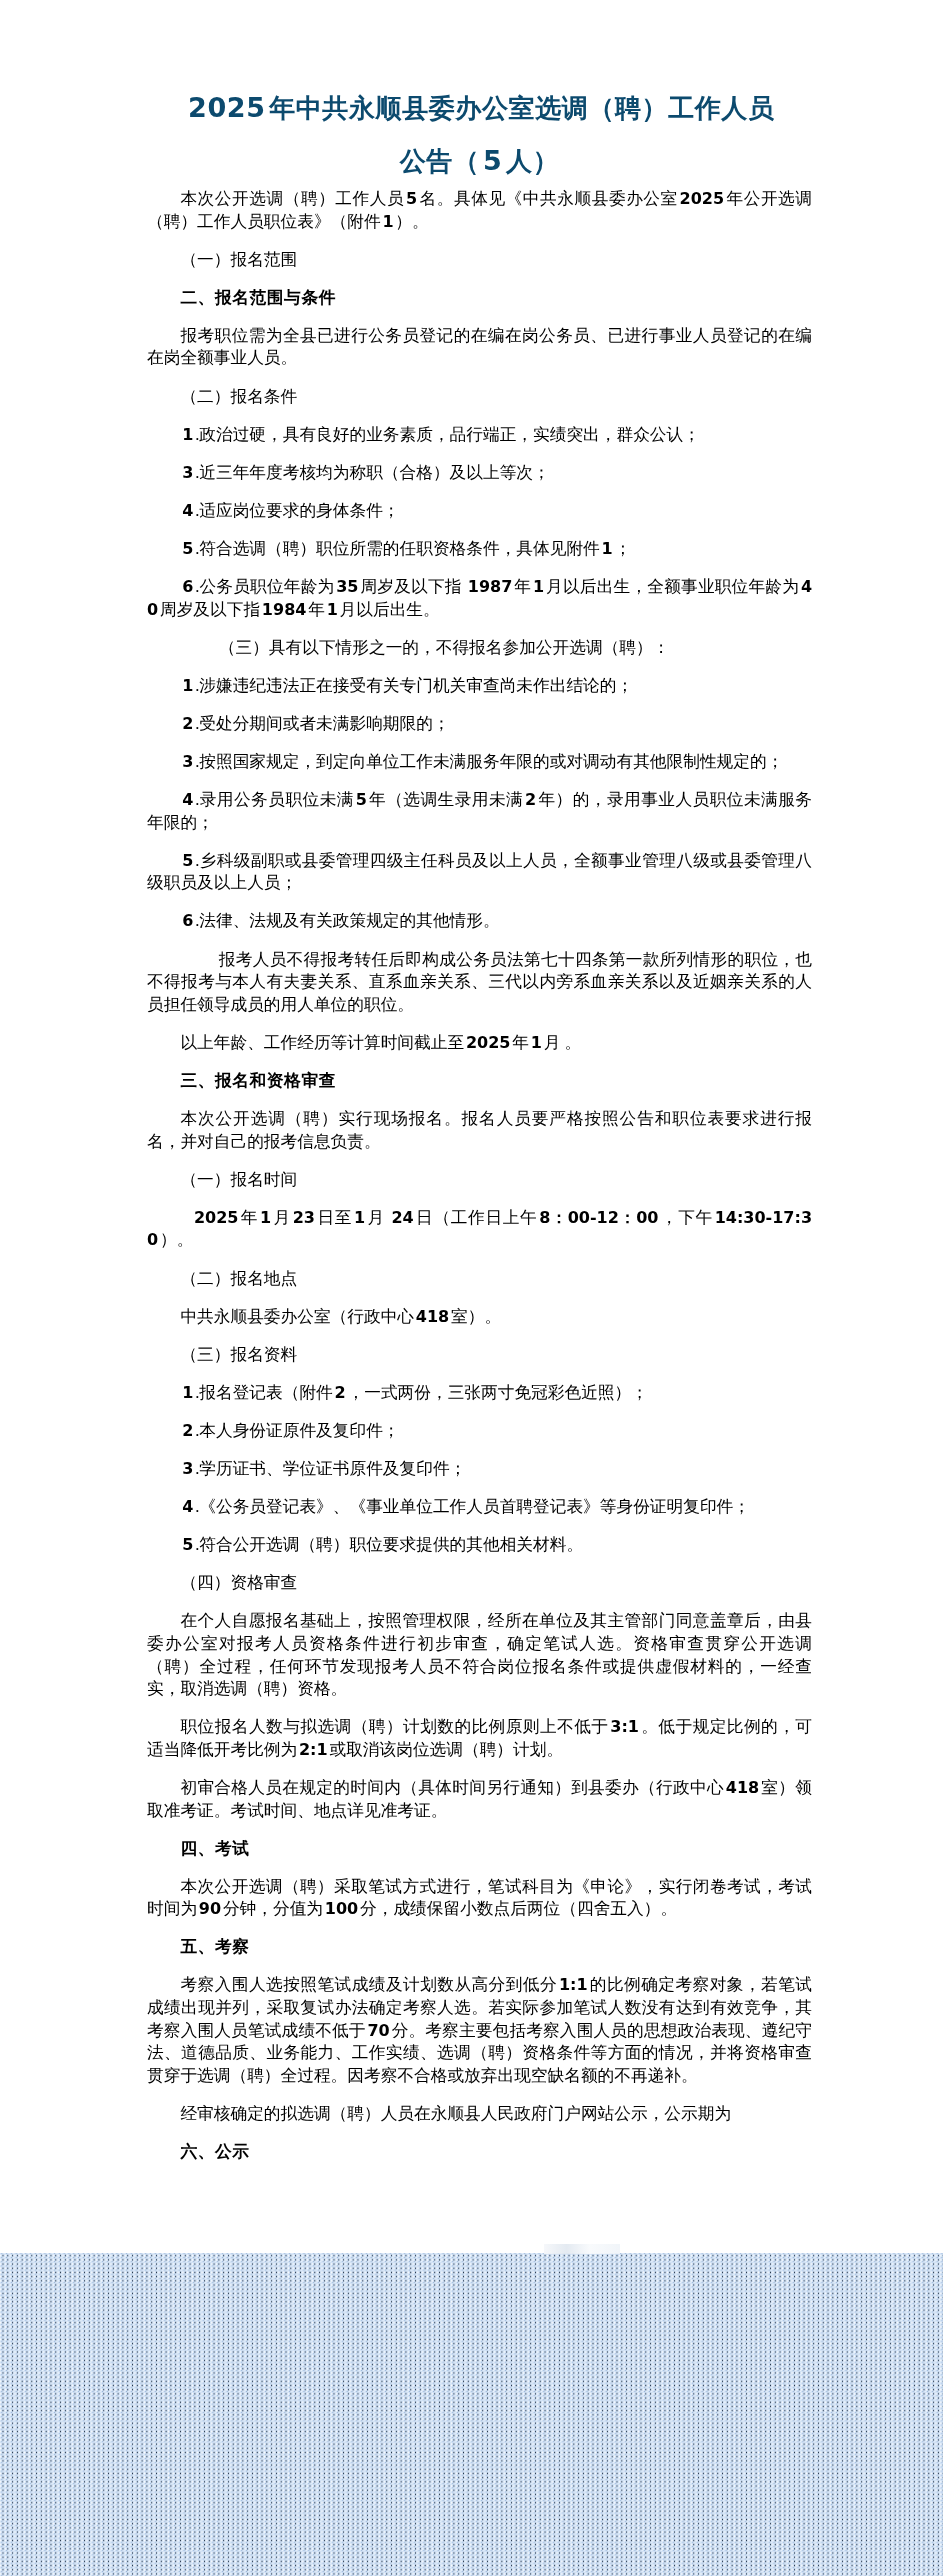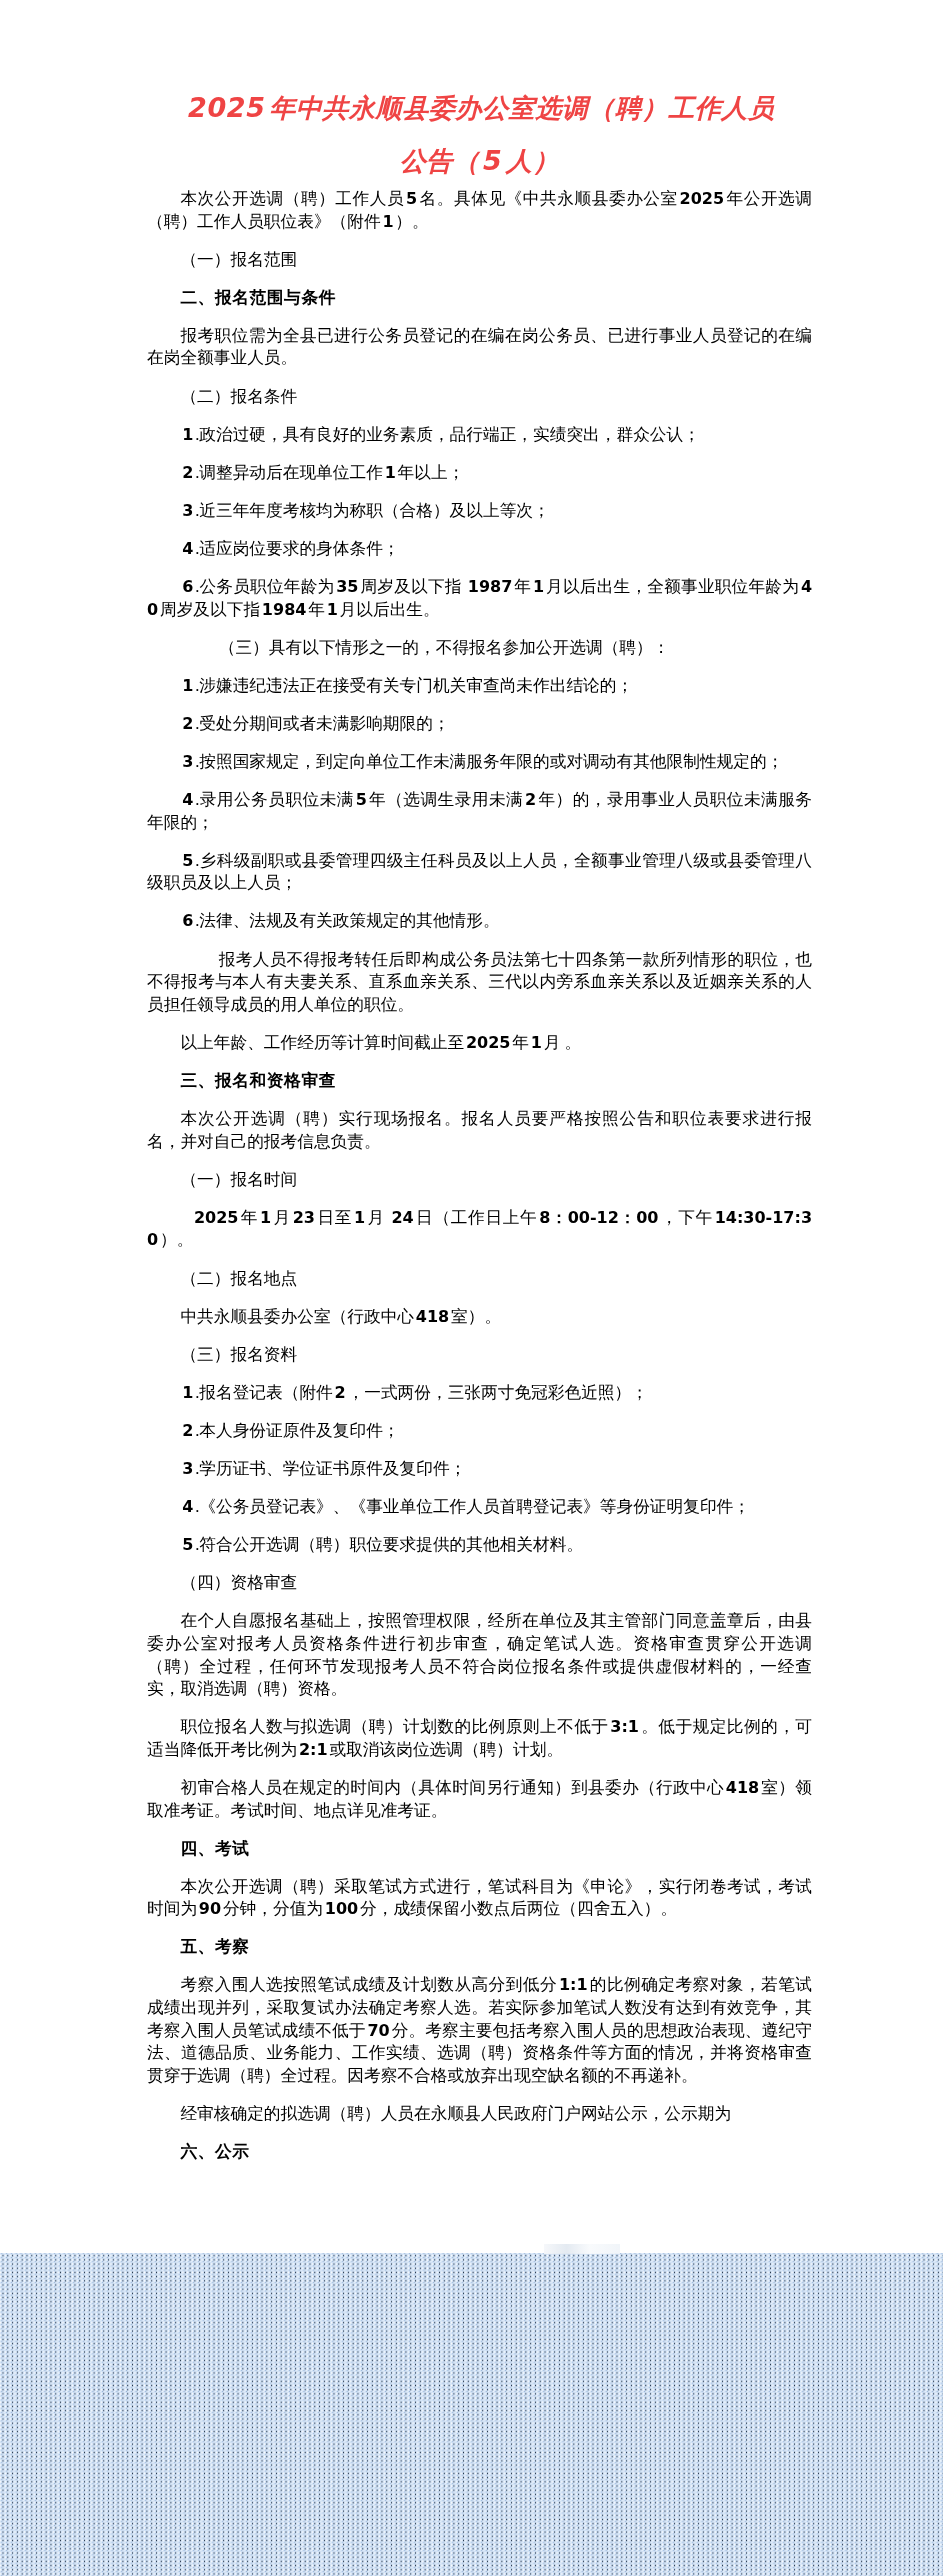--- a/index.html
+++ b/index.html
@@ -13,26 +13,25 @@
   }
   .page {
     position: absolute; top: 0; left: 0;
     width: 944px; height: 2576px;
   }
   .content-column {
     padding: 82px 132px 0 147px;
   }
   .doc-title {
     text-align: center;
-    color: #ef4444;
+    color: #0c4a6e;
     font-weight: bold;
     font-size: 26px;
     line-height: 52px;
     letter-spacing: 0.6px;
-    font-style: italic;
   }
   .para {
     font-size: 16.7px;
     line-height: 22.6px;
     margin: 0 0 15.5px 0;
     text-align: justify;
     text-indent: 2em;
     word-break: break-all;
   }
   .para.heading {
@@ -85,23 +84,23 @@
       <div><span class="num">2025</span>年中共永顺县委办公室选调（聘）工作人员</div>
       <div>公告（<span class="num">5</span>人）</div>
     </div>
     <div>
         <div class="para">本次公开选调（聘）工作人员<span class="num">5</span>名。具体见《中共永顺县委办公室<span class="num">2025</span>年公开选调（聘）工作人员职位表》（附件<span class="num">1</span>）。</div>
         <div class="para">（一）报名范围</div>
         <div class="para heading">二、报名范围与条件</div>
         <div class="para">报考职位需为全县已进行公务员登记的在编在岗公务员、已进行事业人员登记的在编在岗全额事业人员。</div>
         <div class="para">（二）报名条件</div>
         <div class="para"><span class="num">1</span>.政治过硬，具有良好的业务素质，品行端正，实绩突出，群众公认；</div>
-        <div class="para"><span class="num">2</span>.调整异动后在现单位工作<span class="num">1</span>年以上；</div>
         <div class="para"><span class="num">3</span>.近三年年度考核均为称职（合格）及以上等次；</div>
         <div class="para"><span class="num">4</span>.适应岗位要求的身体条件；</div>
+        <div class="para"><span class="num">5</span>.符合选调（聘）职位所需的任职资格条件，具体见附件<span class="num">1</span>；</div>
         <div class="para"><span class="num">6</span>.公务员职位年龄为<span class="num">35</span>周岁及以下指 <span class="num">1987</span>年<span class="num">1</span>月以后出生，全额事业职位年龄为<span class="num">40</span>周岁及以下指<span class="num">1984</span>年<span class="num">1</span>月以后出生。</div>
         <div class="para indent-deep">（三）具有以下情形之一的，不得报名参加公开选调（聘）：</div>
         <div class="para"><span class="num">1</span>.涉嫌违纪违法正在接受有关专门机关审查尚未作出结论的；</div>
         <div class="para"><span class="num">2</span>.受处分期间或者未满影响期限的；</div>
         <div class="para"><span class="num">3</span>.按照国家规定，到定向单位工作未满服务年限的或对调动有其他限制性规定的；</div>
         <div class="para"><span class="num">4</span>.录用公务员职位未满<span class="num">5</span>年（选调生录用未满<span class="num">2</span>年）的，录用事业人员职位未满服务年限的；</div>
         <div class="para"><span class="num">5</span>.乡科级副职或县委管理四级主任科员及以上人员，全额事业管理八级或县委管理八级职员及以上人员；</div>
         <div class="para"><span class="num">6</span>.法律、法规及有关政策规定的其他情形。</div>
         <div class="para indent-deep">报考人员不得报考转任后即构成公务员法第七十四条第一款所列情形的职位，也不得报考与本人有夫妻关系、直系血亲关系、三代以内旁系血亲关系以及近姻亲关系的人员担任领导成员的用人单位的职位。</div>
         <div class="para">以上年龄、工作经历等计算时间截止至<span class="num">2025</span>年<span class="num">1</span>月 。</div>

